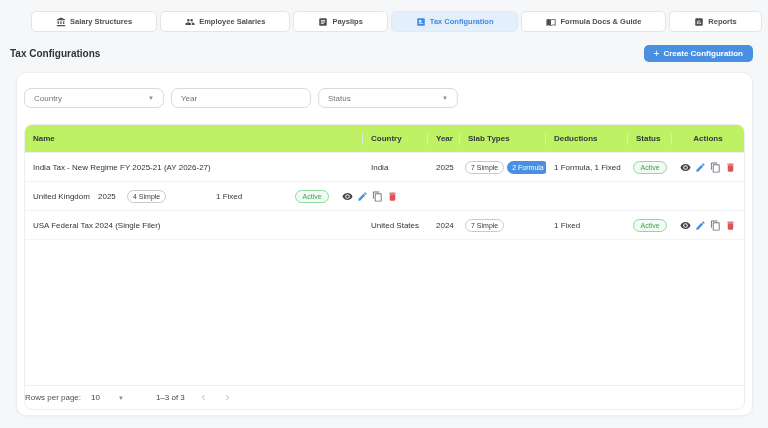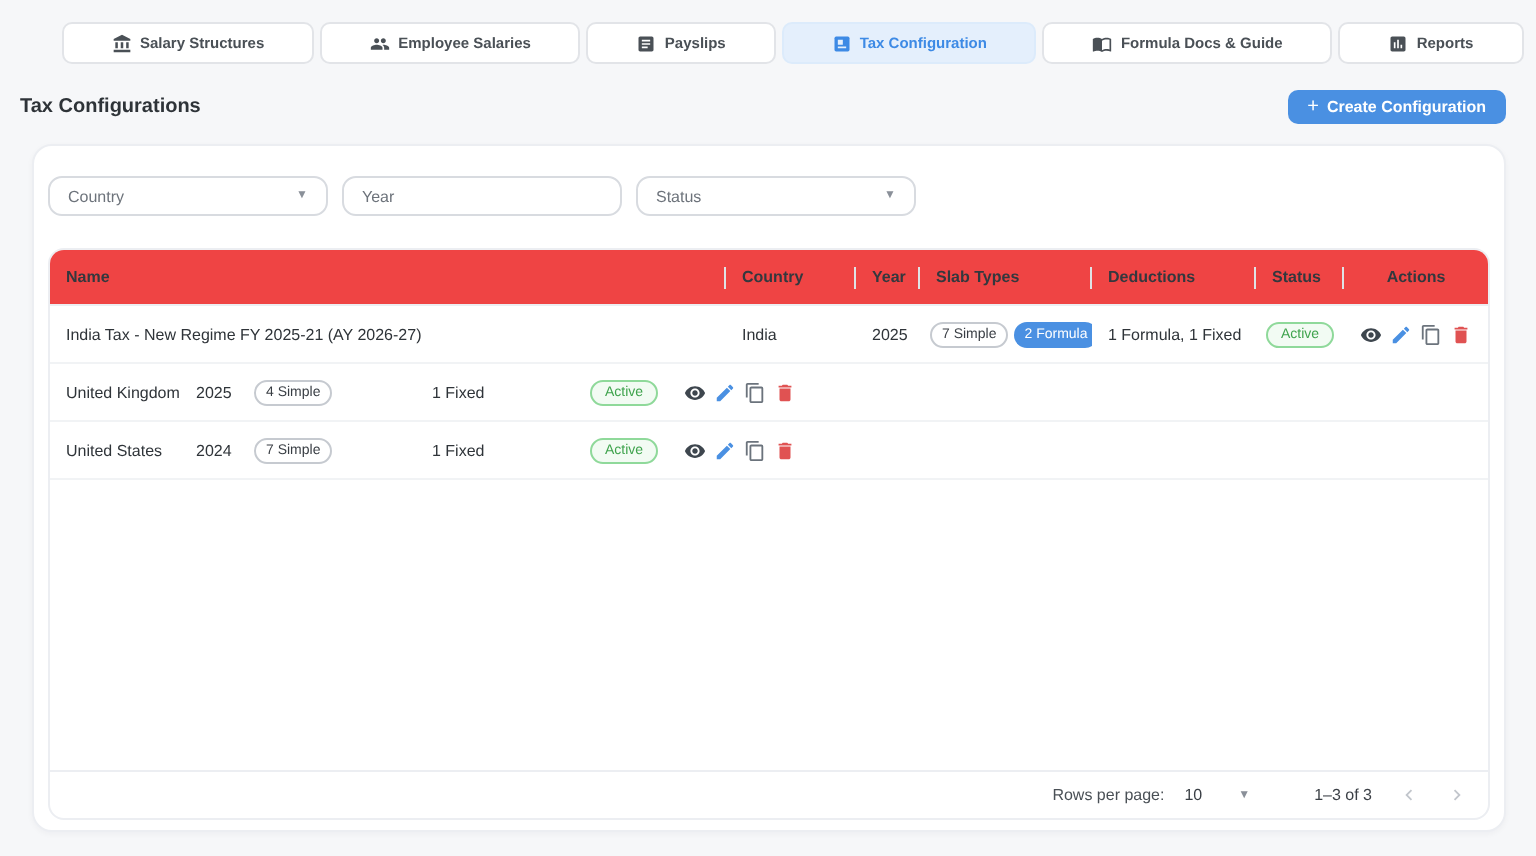--- a/index.html
+++ b/index.html
@@ -52,21 +52,21 @@
   input.filter-input::placeholder { color:#6d737b; opacity:1; }
   .caret { font-size:6px; color:#8a9099; line-height:1; }
   
   .table {
     margin-top:16px; height:286px;
     border:1px solid #eceef2; border-radius:8px;
     display:flex; flex-direction:column; overflow:hidden;
   }
   .thead {
     display:flex; align-items:center; flex:none;
-    height:28px; background:#ef4444; border-bottom:1px solid #eceef2;
+    height:28px; background:#bef264; border-bottom:1px solid #eceef2;
     font-size:8px; font-weight:bold; color:#33383e;
   }
   .th { padding:0 8px; position:relative; white-space:nowrap; }
   .th:not(:last-child)::after {
     content:''; position:absolute; right:0; top:50%; transform:translateY(-50%);
     width:1px; height:11px; background:#dfe2e6;
   }
   .col-name    { flex:1; min-width:0; }
   .col-country { width:65px; flex:none; }
   .col-year    { width:32px; flex:none; }
@@ -92,21 +92,21 @@
   .chip-outline { border:1px solid #c6cad0; background:#fff; color:#383d43; }
   .chip-blue    { background:#4a90e2; color:#fff; }
   .chip-active  { border:1px solid #8fd99a; background:#f2fbf3; color:#3fa34d; padding:0 6px; }
   
   .act { display:inline-flex; cursor:pointer; }
   .act svg { width:11px; height:11px; }
   
   .filler { flex:1; background:#fff; }
   .tfoot {
     flex:none; height:24px; border-top:1px solid #eceef2;
-    display:flex; align-items:center; justify-content:flex-end;
+    display:flex; align-items:center; 
     font-size:8px; color:#4a5056; padding-right:10px;
   }
   .rpp-value { margin-left:10px; display:inline-flex; align-items:center; gap:18px; cursor:pointer; color:#3a3f45; }
   .range { margin-left:32px; color:#3a3f45; }
   .pg-btn { margin-left:13px; display:inline-flex; cursor:default; }
   .pg-btn svg { width:11px; height:11px; fill:#c2c6cc; }
 </style>
 </head>
 <body>
 
@@ -247,20 +247,21 @@
           </span>
         <span class="act">
             <svg viewBox="0 0 24 24">
               <path fill="#e05252" d="M6 19c0 1.1.9 2 2 2h8c1.1 0 2-.9 2-2V7H6v12zM19 4h-3.5l-1-1h-5l-1 1H5v2h14V4z"></path>
             </svg>
           </span>
       </div>
     </div>
 
     <div class="trow">
+      <div class="td col-name">USA Federal Tax 2024 (Single Filer)</div>
       <div class="td col-country">United States</div>
       <div class="td col-year">2024</div>
       <div class="td col-slabs">
         <span class="chip chip-outline">7 Simple</span>
       </div>
       <div class="td col-deduct">1 Fixed</div>
       <div class="td col-status">
         <span class="chip chip-active">Active</span>
       </div>
       <div class="td col-actions">

